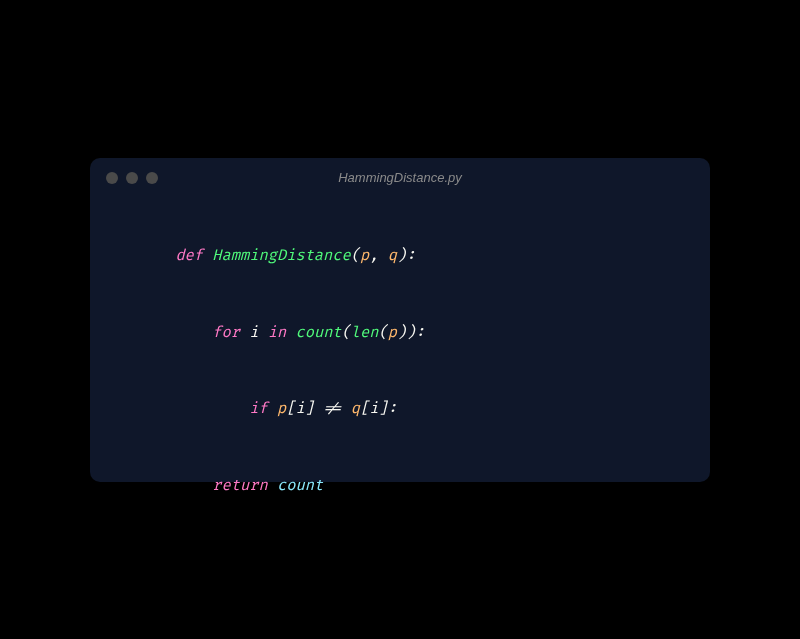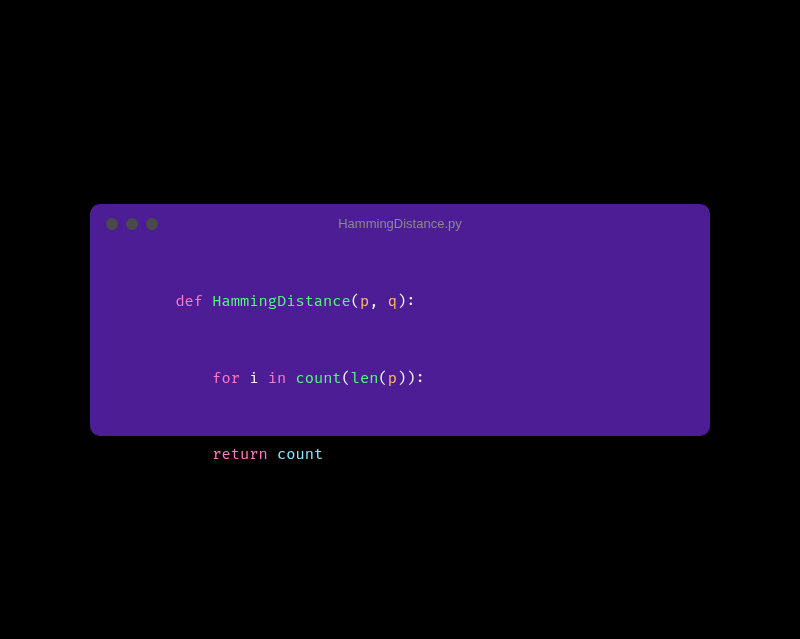--- a/index.html
+++ b/index.html
@@ -13,25 +13,26 @@
       height: 639px;
       background-color: #000000;
       overflow: hidden;
       display: flex;
       align-items: center;
       justify-content: center;
     }
 
     .window {
       width: 620px;
-      height: 232px;
-      background-color: #4c1d95;
+      height: 324px;
+      background-color: #0f172a;
       border-radius: 10px;
       position: relative;
       box-shadow: 0 20px 60px rgba(0,0,0,0.8);
+      font-style: italic;
     }
 
     .title-bar {
       display: flex;
       align-items: center;
       justify-content: center;
       padding: 12px 16px;
       position: relative;
       height: 40px;
     }
@@ -100,16 +101,19 @@
   </div>
 
   <div class="code-area">
     <div class="code-line">
       <span class="kw-def">def </span><span class="kw-func">HammingDistance</span><span class="punctuation">(</span><span class="var-p">p</span><span class="punctuation">, </span><span class="var-q">q</span><span class="punctuation">):</span>
     </div>
     <div class="code-line">
       <span>    </span><span class="kw-for">for </span><span class="var-i">i </span><span class="kw-in">in </span><span class="kw-range">count</span><span class="punctuation">(</span><span class="kw-len">len</span><span class="punctuation">(</span><span class="var-p">p</span><span class="punctuation">)):</span>
     </div>
     <div class="code-line">
+      <span>        </span><span class="kw-if">if </span><span class="var-p">p</span><span class="punctuation">[</span><span class="var-i">i</span><span class="punctuation">]</span><span class="op"> != </span><span class="var-q">q</span><span class="punctuation">[</span><span class="var-i">i</span><span class="punctuation">]:</span>
+    </div>
+    <div class="code-line">
       <span>    </span><span class="kw-return">return </span><span class="var-count">count</span>
     </div>
   </div>
 </div>
 
 </body></html>

